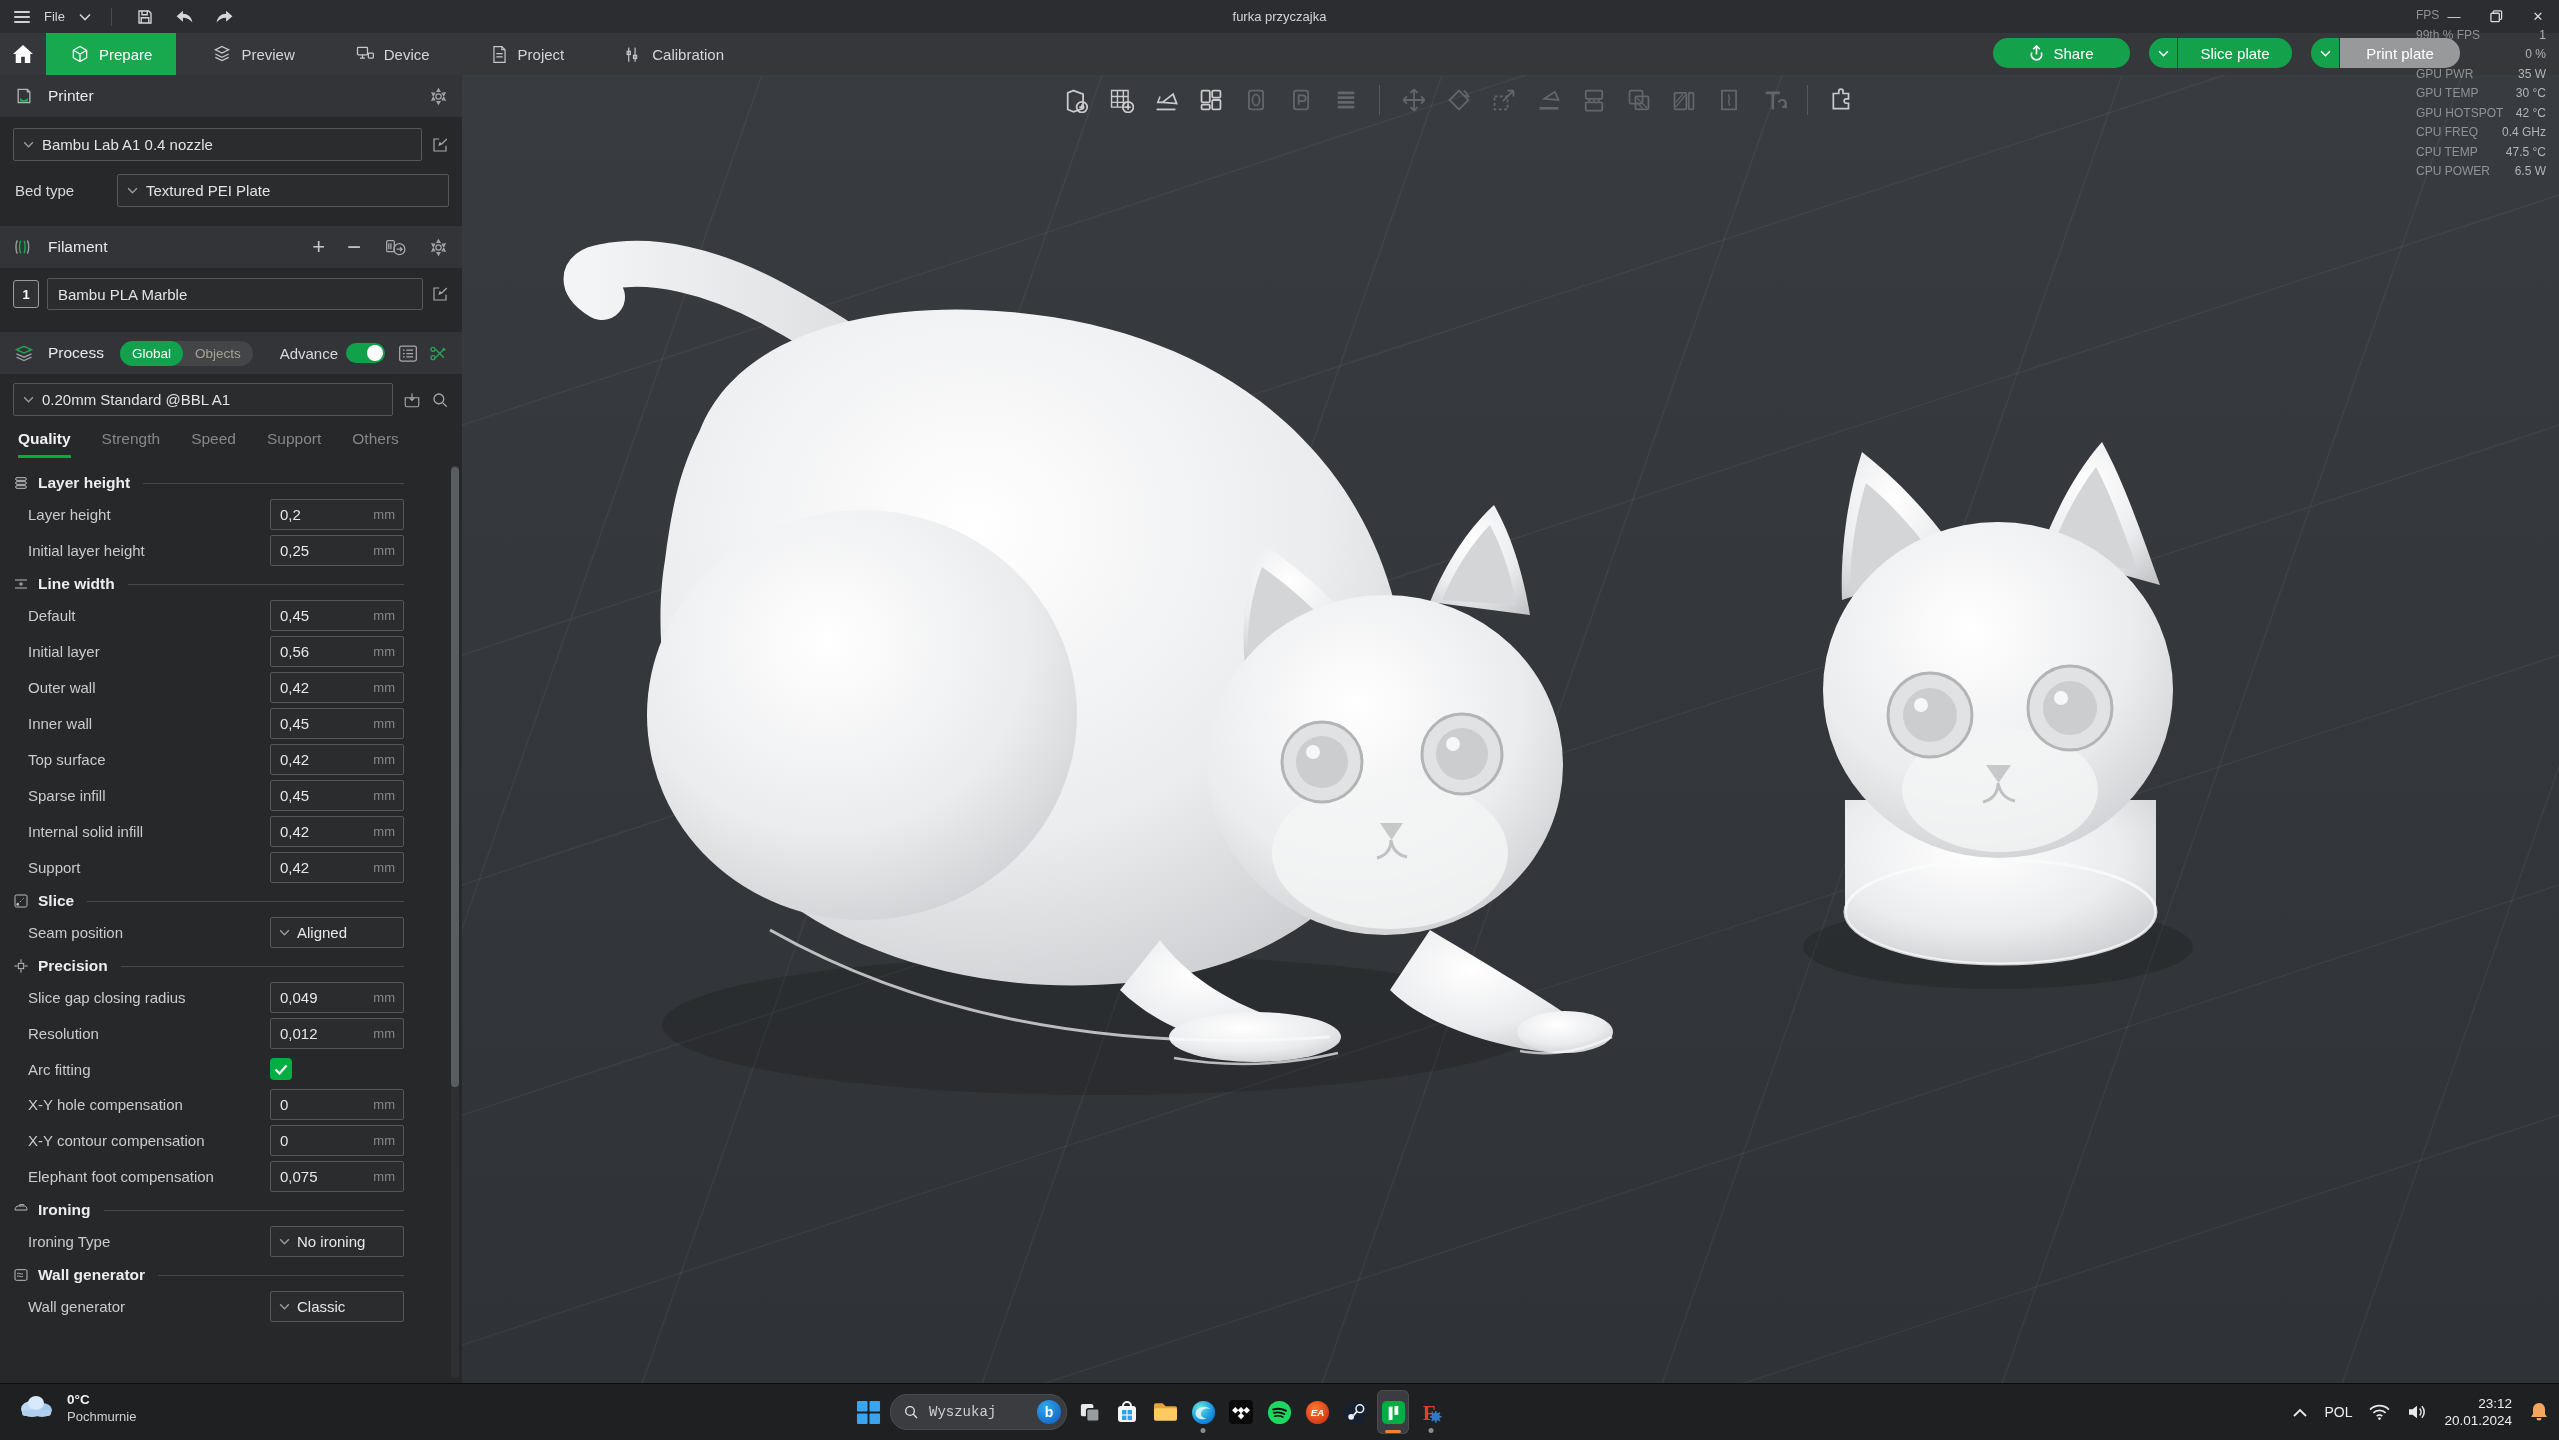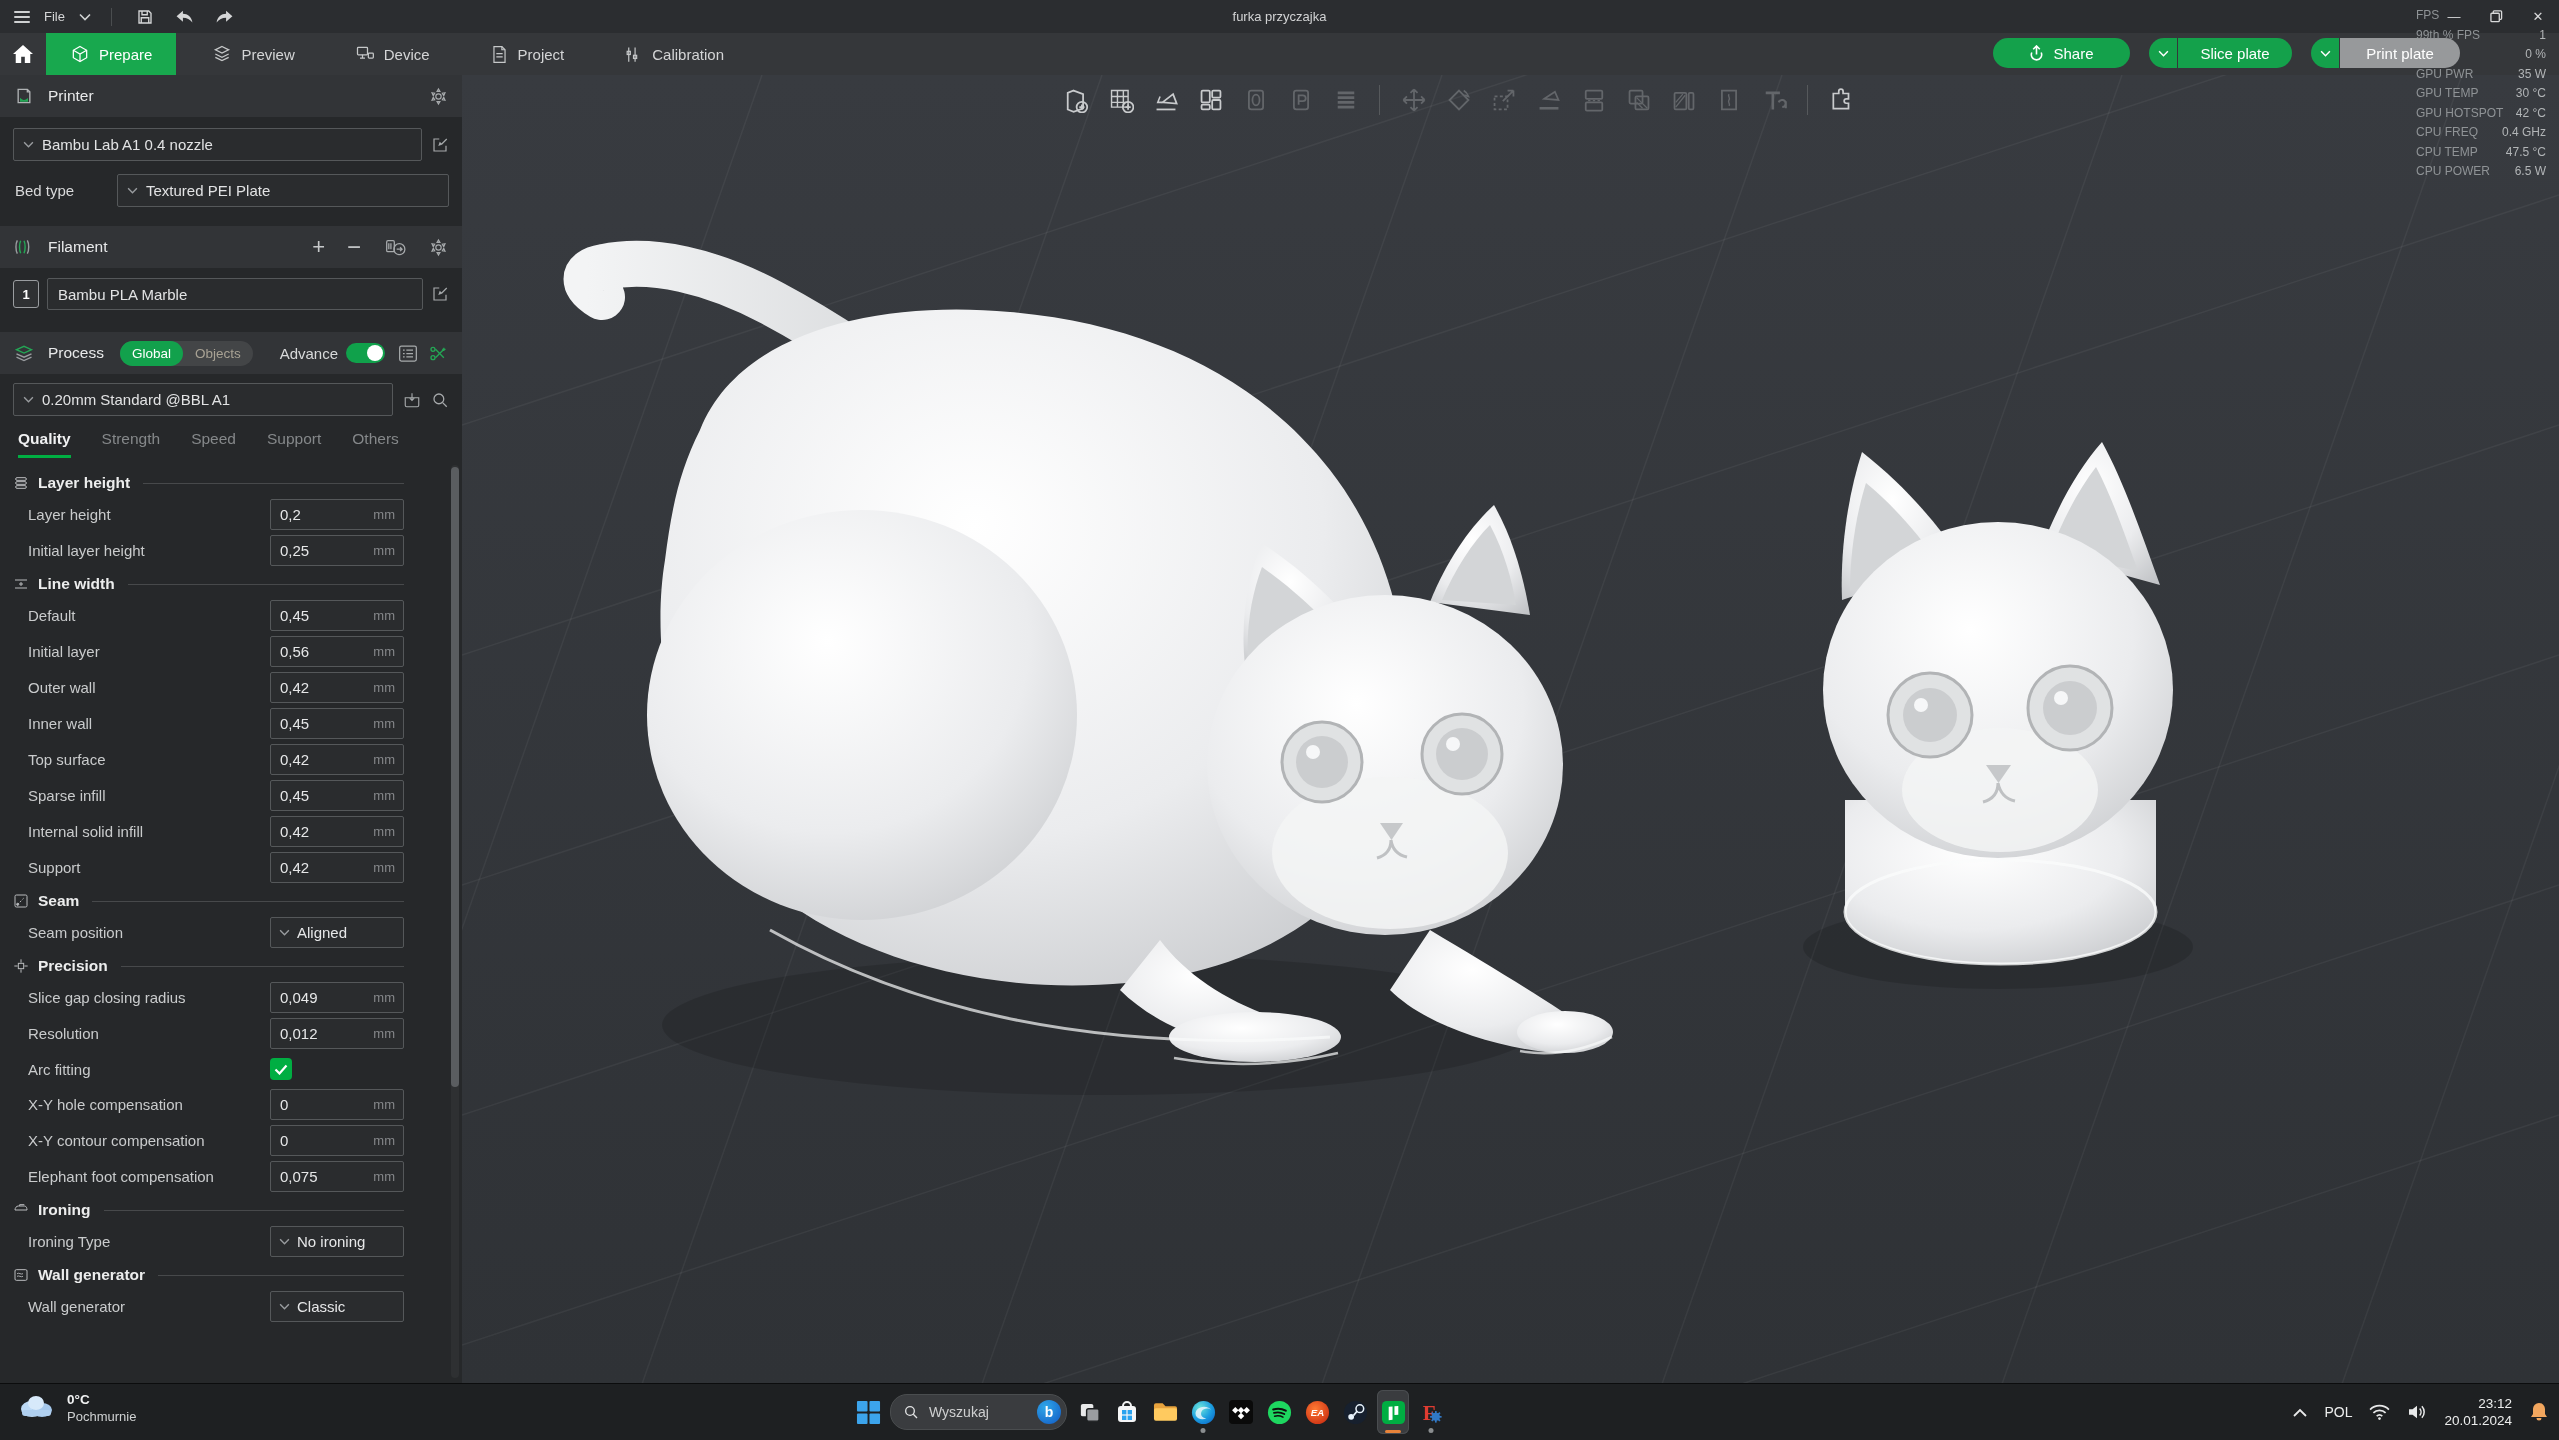--- a/index.html
+++ b/index.html
@@ -99,21 +99,21 @@
   .weather{position:absolute;left:16px;top:7px;display:flex;align-items:flex-start;gap:11px;cursor:pointer}
   .w-temp{font-size:13.5px;font-weight:bold;color:#f0f1f2;line-height:17px}
   .w-desc{font-size:13px;color:#cfd1d2;line-height:17px}
   .tb-center{position:absolute;left:852px;top:0;height:56px;display:flex;align-items:center;gap:6px}
   .tb-app{width:32px;height:44px;display:flex;align-items:center;justify-content:center;position:relative;cursor:pointer;border-radius:6px}
   .tb-app.active{background:#3a3c3f;box-shadow:inset 0 0 0 1px #4a4d50}
   .run-dot{position:absolute;bottom:1px;left:50%;transform:translateX(-50%);width:5px;height:5px;border-radius:3px;background:#8a8d8f}
   .run-bar{position:absolute;bottom:1px;left:50%;transform:translateX(-50%);width:16px;height:3px;border-radius:2px;background:#e8833a}
   .search-pill{width:158px;height:34px;border-radius:17px;background:#3a3c3f;border:1px solid #4a4d4f;
                display:flex;align-items:center;padding:0 5px 0 12px;gap:8px;cursor:text}
-  .search-pill input{flex:1;min-width:0;background:transparent;border:none;outline:none;color:#e4e5e6;font-size:14px;font-family:Liberation Sans, sans-serif}
+  .search-pill input{flex:1;min-width:0;background:transparent;border:none;outline:none;color:#e4e5e6;font-size:14px;font-family:Liberation Mono, monospace}
   .search-pill input::placeholder{color:#cfd0d1}
   .bing-badge{width:24px;height:24px;border-radius:50%;background:radial-gradient(circle at 35% 30%,#2fa7e8,#1159c4);
               display:flex;align-items:center;justify-content:center;color:#fff;font-weight:bold;font-size:14px;flex:none}
   .tray{position:absolute;right:10px;top:0;height:56px;display:flex;align-items:center;gap:17px}
   .tray-lang{font-size:14px;color:#eceded;cursor:pointer}
   .clock{text-align:right;font-size:13.5px;color:#eceded;line-height:17px;cursor:pointer}
 </style>
 </head>
 <body>
 
@@ -522,21 +522,21 @@
           </div>
         </div>
         <div class="param-sec-head">
           <span class="psh-icon">
             <svg width="16" height="16" viewBox="0 0 24 24" fill="none" stroke="currentColor" stroke-width="1.5">
               <rect x="3" y="3" width="18" height="18" rx="2"></rect>
               <path d="M7 17 C10 15 14 9 17 7" stroke-dasharray="2.5 2.5"></path>
               <circle cx="7" cy="17" r="1.6" fill="currentColor"></circle>
             </svg>
           </span>
-          <span class="psh-title">Seam</span>
+          <span class="psh-title">Slice</span>
           <span class="psh-line"></span>
         </div>
         <div class="param-row">
           <div class="p-label"><span>Seam position</span></div>
           <div class="p-select">
             <svg class="chev" width="11" height="7" viewBox="0 0 12 8">
               <path d="M1 1.5 L6 6.5 L11 1.5" stroke="#9a9da0" stroke-width="1.6" fill="none"></path>
             </svg>
             <span class="val">Aligned</span>
           </div>

